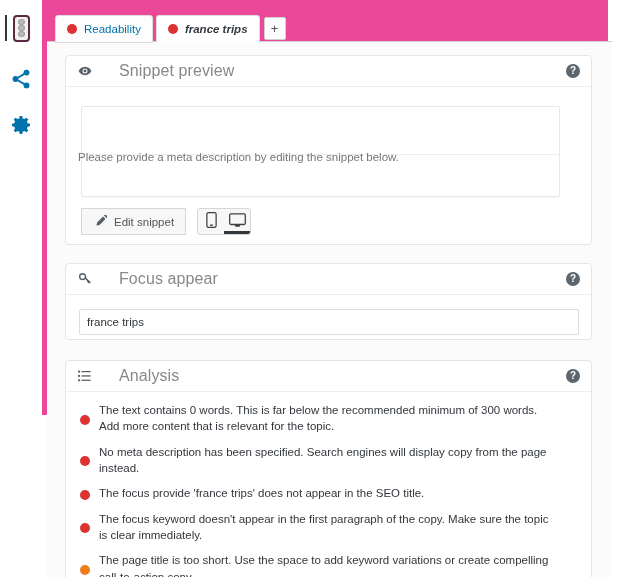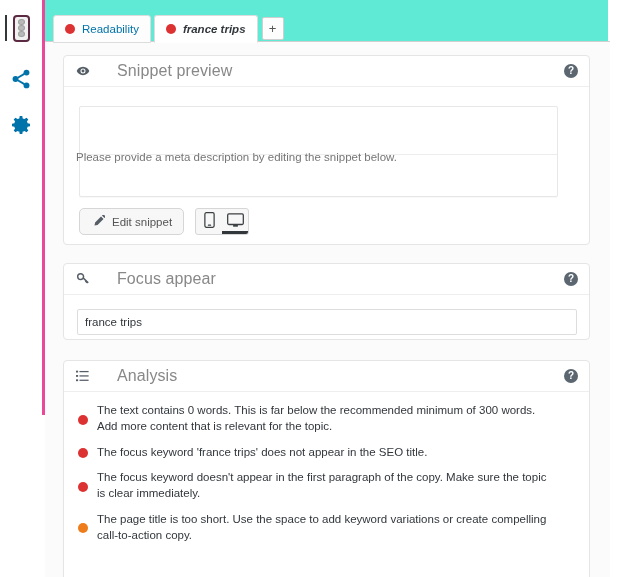--- a/index.html
+++ b/index.html
@@ -52,22 +52,22 @@
   }
   .score-dot {
     width: 7px; height: 7px; border-radius: 50%;
     background: #b9b9b9; border: 1px solid #a0a0a0;
   }
 
   
   .shell {
     position: absolute; left: 42px; top: 0;
     width: 566px; height: 415px;
-    background: #5eead4;
-    border-left: 3px solid #ec4899;
+    background: #ec4899;
+    border-left: 5px solid #ec4899;
   }
   .shell-bg {
     position: absolute; left: 0; top: 41px;
     width: 565px; height: 536px;
     background: #fbfbfb;
     border-top: 1px solid #cfcfcf;
   }
 
   
   .tabbar {
@@ -169,21 +169,21 @@
   .snip-actions {
     position: absolute; left: 15px; top: 121px;
     display: flex; align-items: center; gap: 11px;
   }
   .btn-edit {
     height: 27px;
     display: flex; align-items: center; gap: 7px;
     padding: 0 11px;
     background: #f7f7f7;
     border: 1px solid #d6d6d6;
-    border-radius: 5px;
+    border-radius: 0;
     font-size: 11.5px; color: #555555;
     cursor: pointer;
   }
   .viewtoggle {
     height: 27px;
     display: flex; align-items: stretch;
     background: #f7f7f7;
     border: 1px solid #d6d6d6;
     border-radius: 3px;
     overflow: hidden;
@@ -357,21 +357,25 @@
         <span class="card-title">Analysis</span>
         <span class="help-badge">?</span>
       </div>
       <ul class="an-list" id="analysis-list">
           <li class="an-item">
             <span class="an-bullet" style="background: rgb(220, 50, 50);"></span>
             <span class="an-text">The text contains 0 words. This is far below the recommended minimum of 300 words. Add more content that is relevant for the topic.</span>
           </li>
           <li class="an-item">
             <span class="an-bullet" style="background: rgb(220, 50, 50);"></span>
-            <span class="an-text">The focus keyword 'france trips' does not appear in the SEO title.</span>
+            <span class="an-text">No meta description has been specified. Search engines will display copy from the page instead.</span>
+          </li>
+          <li class="an-item">
+            <span class="an-bullet" style="background: rgb(220, 50, 50);"></span>
+            <span class="an-text">The focus provide 'france trips' does not appear in the SEO title.</span>
           </li>
           <li class="an-item">
             <span class="an-bullet" style="background: rgb(220, 50, 50);"></span>
             <span class="an-text">The focus keyword doesn't appear in the first paragraph of the copy. Make sure the topic is clear immediately.</span>
           </li>
           <li class="an-item">
             <span class="an-bullet" style="background: rgb(238, 124, 27);"></span>
             <span class="an-text">The page title is too short. Use the space to add keyword variations or create compelling call-to-action copy.</span>
           </li>
         </ul>

